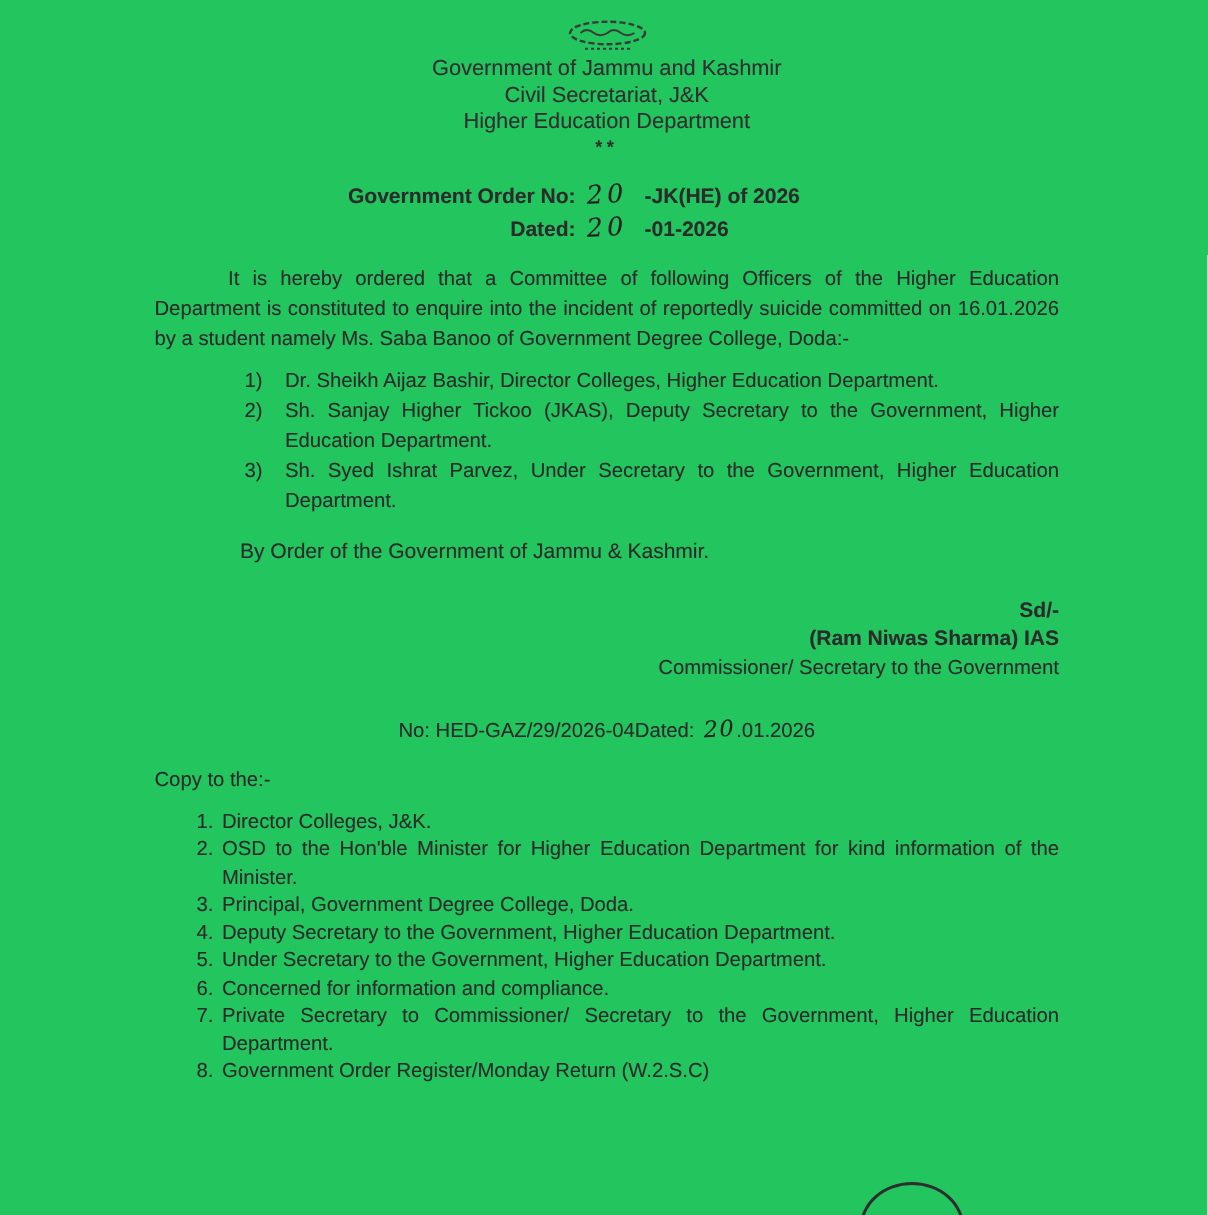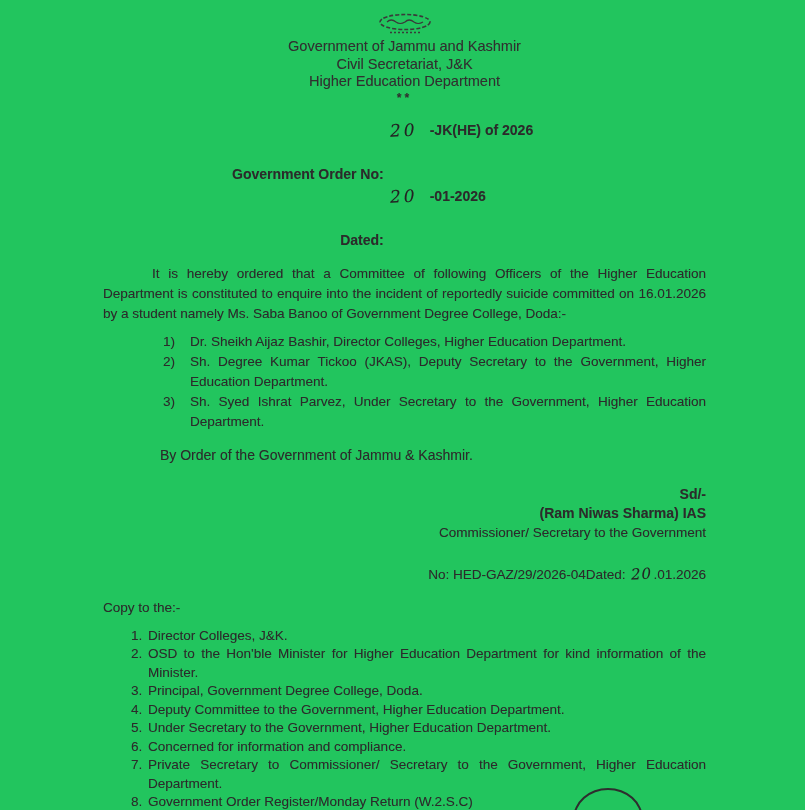--- a/index.html
+++ b/index.html
@@ -22,21 +22,21 @@
   .emblem svg { display:block; margin:0 auto; }
   .stars { font-weight:bold; font-size:12px; letter-spacing:3px; line-height:13px; margin-top:1px; }
   
   .subject { margin:24px 6px 0 0; padding-left:49px; text-indent:-49px; text-align:justify; }
   
   .order-grid {
     display:grid; grid-template-columns:auto 46px auto;
     width:max-content; margin:14px 0 0 129px;
     font-weight:bold; font-size:14px; line-height:22px;
   }
-  .og-label { text-align:right;margin-top:44px; }
+  .og-label { text-align:right; }
   .hw {
     font-family:"DejaVu Serif","Liberation Serif",serif;
     font-style:italic; font-weight:normal;
     font-size:17px; letter-spacing:3px;
     display:inline-block; transform:rotate(-3deg);
     padding-left:7px; color:#222;
   }
   .hw-small { font-size:15px; letter-spacing:1px; padding-left:2px; padding-right:1px; }
   
   .para { margin:0; text-align:justify; }
@@ -48,21 +48,21 @@
   .committee li { position:relative; padding-left:27px; text-align:justify; }
   .committee .num, .copy-list .num { position:absolute; left:0; }
   
   .by-order { margin:13px 0 0 57px; font-weight:normal; font-size:14px; }
   
   .signature { width:288px; margin:20px 0 0 auto; text-align:right; line-height:19px; }
   .sd { font-weight:bold; font-size:14px; }
   .sig-name { font-weight:bold; font-size:14px; }
   .sig-title { font-size:13.5px; }
   
-  .ref-row { display:flex; justify-content:flex-end; margin-top:22px; align-items:baseline; }
+  .ref-row { display:flex; justify-content:center; margin-top:22px; align-items:baseline; }
   
   .copy-head { margin:13px 0 0 0; }
   .copy-list { margin:9px 0 0 28px; line-height:18.5px; }
   .copy-list li { position:relative; padding-left:17px; text-align:justify; }
   
   .stamp-circle {
     position:absolute; left:573px; top:788px;
     width:66px; height:58px;
     border:2.5px solid #2e2e2e; border-radius:50%;
     background:transparent;
@@ -101,21 +101,21 @@
 
   <ol class="plainlist committee">
 
       <li>
         <span class="num">1)</span>
         <span class="txt">Dr. Sheikh Aijaz Bashir, Director Colleges, Higher Education Department.</span>
       </li>
 
       <li>
         <span class="num">2)</span>
-        <span class="txt">Sh. Degree Kumar Tickoo (JKAS), Deputy Secretary to the Government, Higher Education Department.</span>
+        <span class="txt">Sh. Sanjay Higher Tickoo (JKAS), Deputy Secretary to the Government, Higher Education Department.</span>
       </li>
 
       <li>
         <span class="num">3)</span>
         <span class="txt">Sh. Syed Ishrat Parvez, Under Secretary to the Government, Higher Education Department.</span>
       </li>
     </ol>
 
 
   <p class="by-order">By Order of the Government of Jammu &amp; Kashmir.</p>
@@ -148,21 +148,21 @@
         <span class="txt">OSD to the Hon'ble Minister for Higher Education Department for kind information of the Minister.</span>
       </li>
 
       <li>
         <span class="num">3.</span>
         <span class="txt">Principal, Government Degree College, Doda.</span>
       </li>
 
       <li>
         <span class="num">4.</span>
-        <span class="txt">Deputy Committee to the Government, Higher Education Department.</span>
+        <span class="txt">Deputy Secretary to the Government, Higher Education Department.</span>
       </li>
 
       <li>
         <span class="num">5.</span>
         <span class="txt">Under Secretary to the Government, Higher Education Department.</span>
       </li>
 
       <li>
         <span class="num">6.</span>
         <span class="txt">Concerned for information and compliance.</span>

